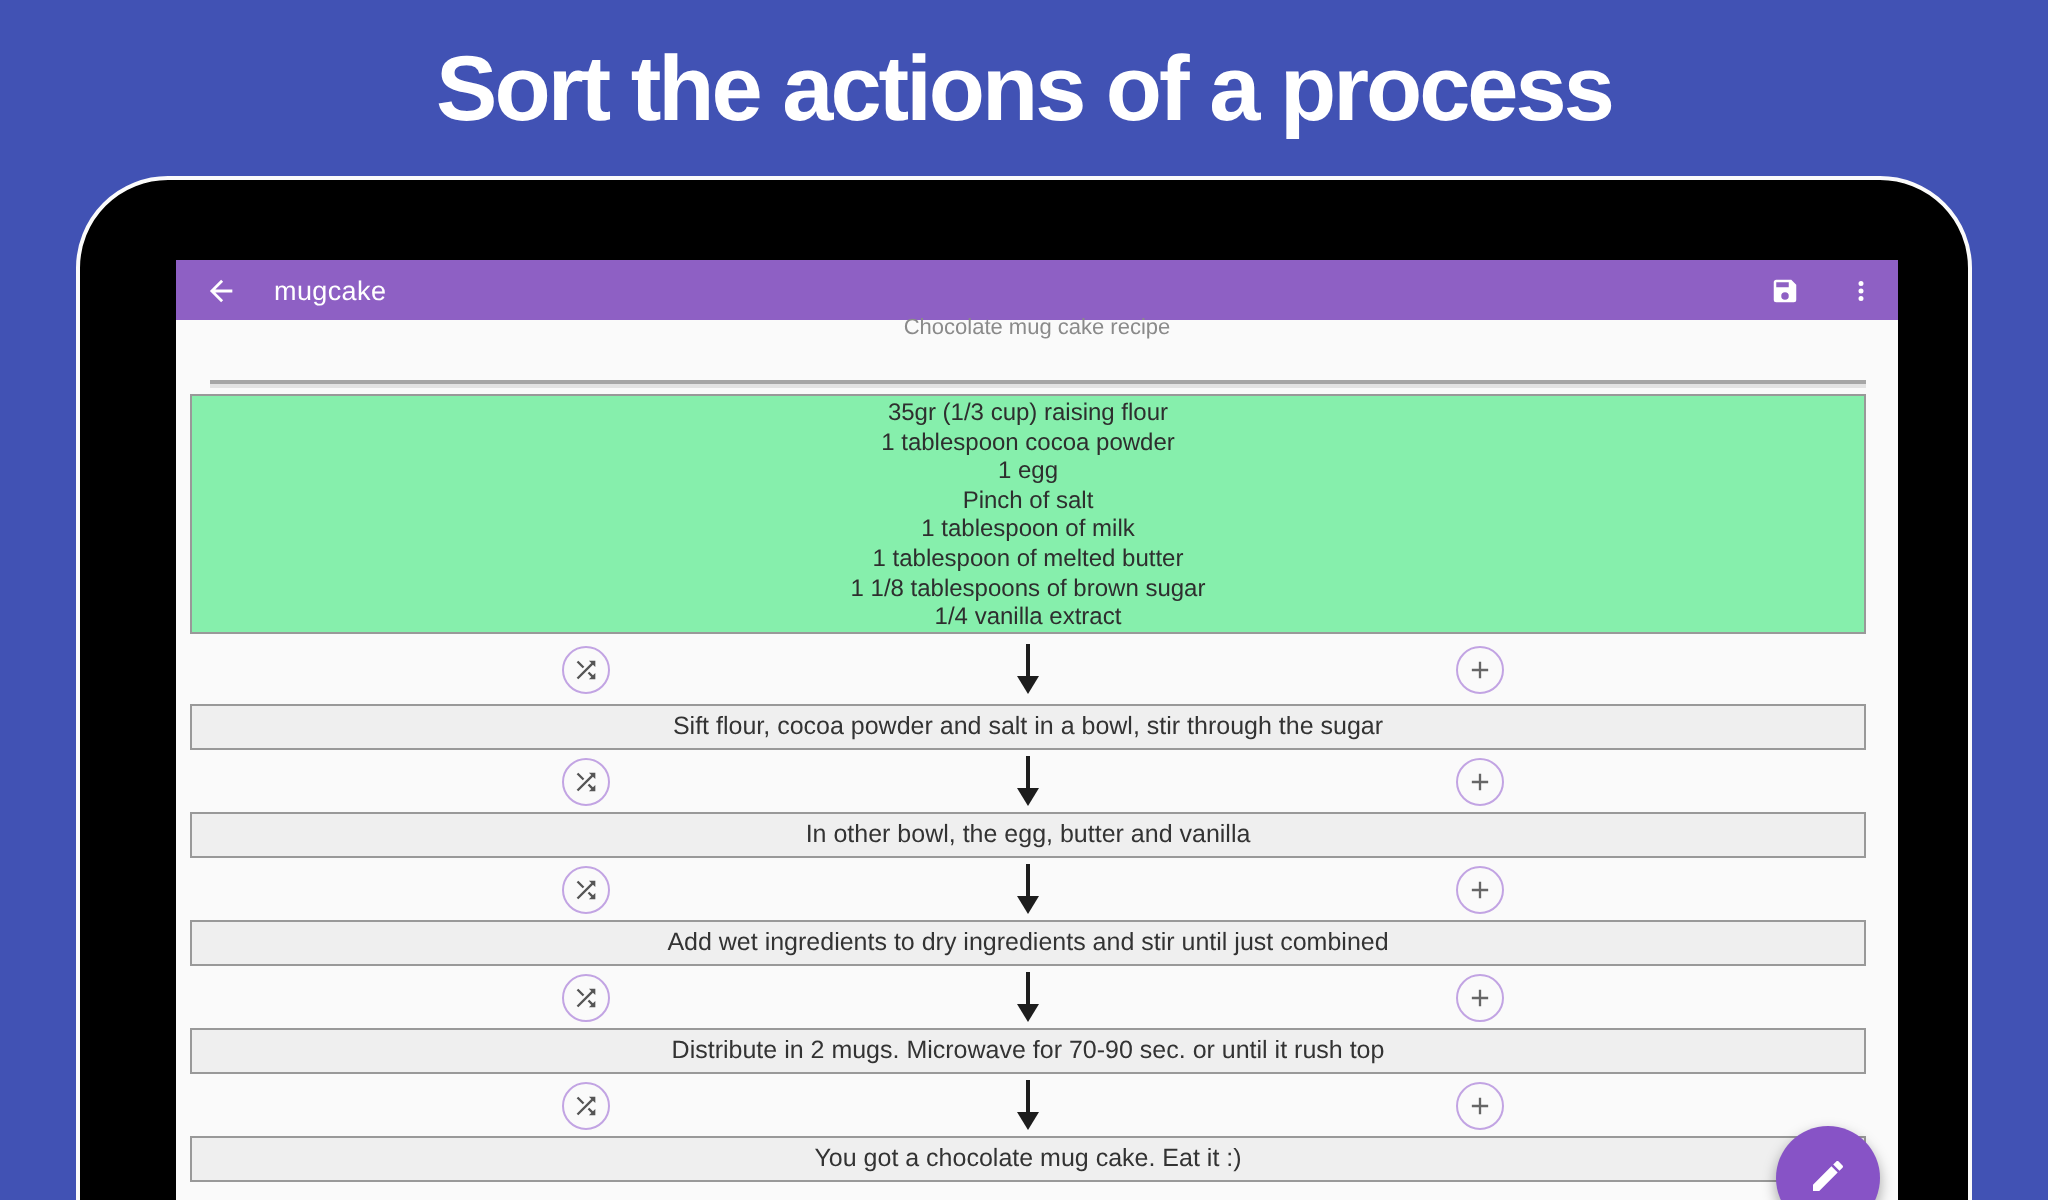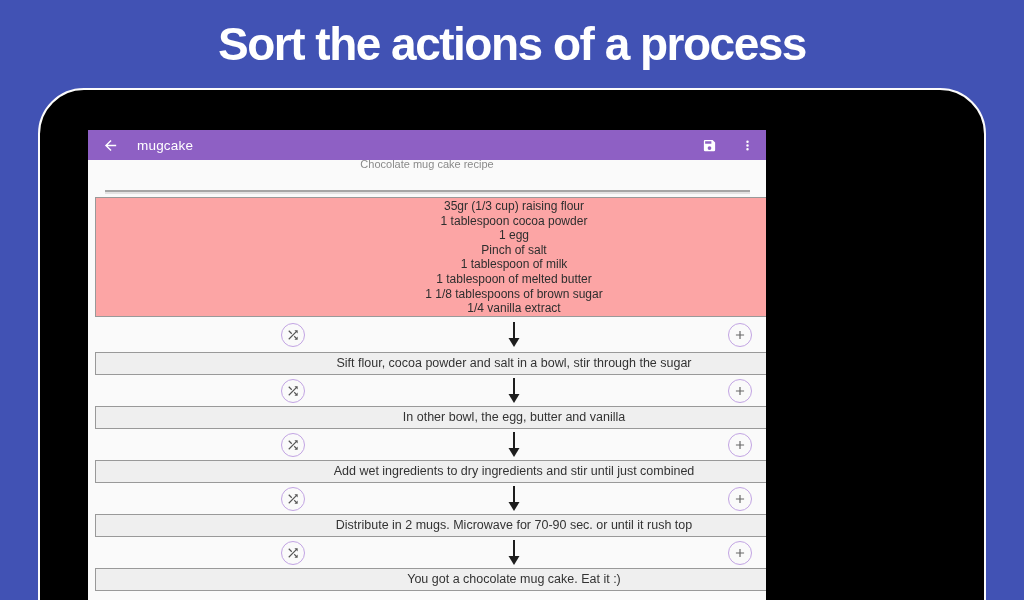--- a/index.html
+++ b/index.html
@@ -36,21 +36,21 @@
     box-sizing: border-box;
     background: #000000;
     border: 2px solid #fbfbfb;
     border-radius: 46px;
   }
 
   
   .screen {
     position: absolute;
     left: 88px; top: 130px;
-    width: 678px; height: 470px;
+    width: 861px; height: 470px;
     background: #FAFAFA;
     overflow: hidden;
   }
 
   
   .app-toolbar {
     position: absolute;
     top: 0; left: 0; right: 0;
     height: 30px;
     background: var(--toolbar-purple, #8E60C4);
@@ -96,21 +96,21 @@
 
   
   .flow {
     position: absolute;
     top: 67px; left: 7px;
     width: 838px;
   }
   .ingredients-box {
     box-sizing: border-box;
     height: 120px;
-    background: #fca5a5;
+    background: #86efac;
     border: 1px solid #999999;
     text-align: center;
     font-size: 12px;
     line-height: 14.6px;
     color: #2e2e2e;
     padding-top: 1px;
     cursor: pointer;
   }
   .gap-row { position: relative; height: 31px; }
   .gap-row.first { height: 35px; }

